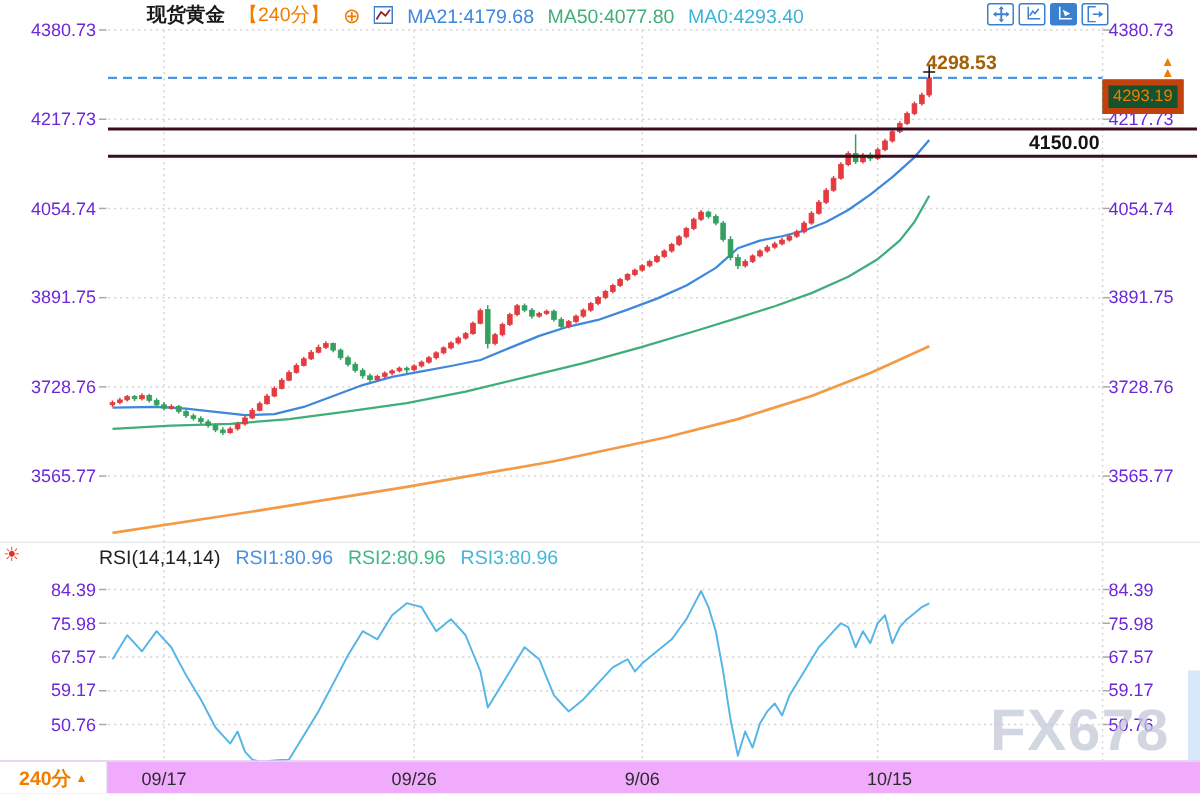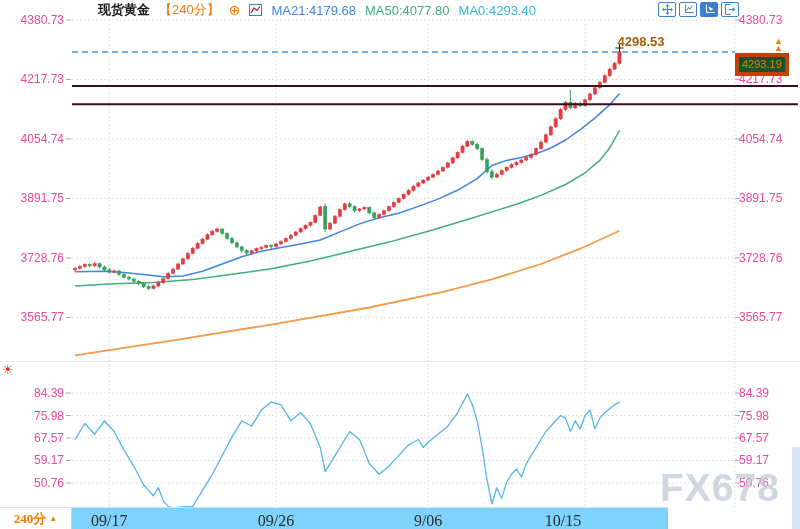--- a/index.html
+++ b/index.html
@@ -5,43 +5,43 @@
   html,body{margin:0;padding:0;background:#fff;font-family:"Liberation Sans","DejaVu Sans",sans-serif;}
   #app{position:relative;width:800px;height:529px;background:#fff;overflow:hidden;}
   #plot{position:absolute;left:0;top:0;z-index:1;}
   .legend{position:absolute;top:1px;left:66px;height:18px;display:flex;align-items:center;gap:9px;
           font-size:13px;white-space:nowrap;z-index:5;color:#222;margin-left:32px;}
   .sym{font-weight:bold;color:#1a1a1a;}
   .toolbar{position:absolute;top:2px;left:658px;display:flex;gap:3px;z-index:6;}
   .tbtn{width:18px;height:15px;border:1px solid #3b7fd0;background:#fff;display:flex;align-items:center;
         justify-content:center;padding:0;border-radius:2px;cursor:pointer;}
   .tbtn.active{background:#3b7fd0;}
-  .axis-label{position:absolute;font-size:12px;color:#ec4899;z-index:4;line-height:14px;}
+  .axis-label{position:absolute;font-size:12px;color:#6d28d9;z-index:4;line-height:14px;}
   .axis-left{left:2px;width:62px;text-align:right;}
   .axis-right{left:739px;width:58px;text-align:left;}
   .lvl-label{position:absolute;left:610px;width:123px;text-align:right;font-size:13px;font-weight:bold;
              color:#141414;z-index:4;line-height:14px;}
   .high-label{position:absolute;left:606px;top:34px;width:70px;text-align:center;font-size:13px;
               font-weight:bold;z-index:5;}
   .price-box{position:absolute;left:735px;top:53px;border:4px solid #c2410c;background:#14532d;
              padding:0 3px;font-size:11px;line-height:15px;z-index:6;}
   .dbl-arrow{position:absolute;left:774px;top:38px;display:flex;flex-direction:column;align-items:center;
              font-size:9px;line-height:6.5px;z-index:6;}
   .rsi-header{position:absolute;top:363px;left:66px;height:16px;display:flex;align-items:center;gap:10px;
               font-size:13px;white-space:nowrap;z-index:5;color:#222;}
   .sun{position:absolute;left:2px;top:362px;font-size:13px;z-index:5;line-height:15px;}
   .watermark{position:absolute;left:660px;top:466px;font-size:39px;font-weight:bold;letter-spacing:1px;
              opacity:0.75;z-index:7;pointer-events:none;}
-  .footer{position:absolute;left:0;top:507px;width:668px;height:22px;border-top:1px solid #d9dde3;
-          background:#7dd3fc;z-index:5;font-family:Liberation Serif, serif;}
+  .footer{position:absolute;left:0;top:507px;width:800px;height:22px;border-top:1px solid #d9dde3;
+          background:#f0abfc;z-index:5;}
   .tf-box{position:absolute;left:0;top:0;width:71px;height:21px;border-right:1px solid #c7d3e2;
           display:flex;align-items:center;justify-content:center;gap:3px;font-size:13px;font-weight:bold;
           cursor:pointer;background:#fff;}
   .tf-arrow{font-size:8px;line-height:8px;}
-  .date-label{position:absolute;top:4px;width:48px;text-align:center;font-size:16px;color:#2b2b2b;}
+  .date-label{position:absolute;top:4px;width:48px;text-align:center;font-size:12px;color:#2b2b2b;}
   .strip{position:absolute;left:792px;top:447px;width:8px;height:82px;background:#d8e7f8;z-index:2;}
 </style>
 </head>
 <body>
 
 <div id="app">
 
   <svg id="plot" width="800" height="529">
       <line x1="0" y1="361.5" x2="800" y2="361.5" stroke="#e7eaef" stroke-width="1"></line>
       <line x1="72" y1="20" x2="735" y2="20" stroke="#d8d8d8" stroke-width="1" stroke-dasharray="1.5 2.5"></line>
@@ -364,35 +364,41 @@
 
   <div class="dbl-arrow" style="color: rgb(240, 124, 0);">
     <span>▲</span>
       <span>▲</span>
   </div>
 
   <div class="price-box" style="color: rgb(240, 124, 0);">4293.19</div>
 
   <span class="sun" style="color: rgb(224, 48, 32);">☀</span>
 
+  <div class="rsi-header">
+    <span>RSI(14,14,14)</span>
+    <span style="color: rgb(74, 143, 224);">RSI1:80.96</span>
+    <span style="color: rgb(65, 184, 131);">RSI2:80.96</span>
+    <span style="color: rgb(69, 184, 216);">RSI3:80.96</span>
+  </div>
 
   <div class="watermark" style="color: rgb(194, 201, 216);">FX678</div>
 
   <div class="strip"></div>
 
   <div class="footer">
     <div class="tf-box" style="color: rgb(240, 124, 0);">
       <span>240分</span>
       <span class="tf-arrow">▲</span>
     </div>
     <div id="dates">
         <div class="date-label" style="left: 85.335px;">09/17</div>
         <div class="date-label" style="left: 252.105px;">09/26</div>
         <div class="date-label" style="left: 404.16px;">9/06</div>
-        <div class="date-label" style="left: 539px;">10/15</div>
+        <div class="date-label" style="left: 569px;">10/15</div>
       </div>
   </div>
 
 <div class="axis-label axis-left" style="top: 13px;">4380.73</div>
     <div class="axis-label axis-right" style="top: 13px;">4380.73</div>
     <div class="axis-label axis-left" style="top: 72.4829px;">4217.73</div>
     <div class="axis-label axis-right" style="top: 72.4829px;">4217.73</div>
     <div class="axis-label axis-left" style="top: 131.962px;">4054.74</div>
     <div class="axis-label axis-right" style="top: 131.962px;">4054.74</div>
     <div class="axis-label axis-left" style="top: 191.441px;">3891.75</div>
@@ -404,13 +410,14 @@
     <div class="axis-label axis-left" style="top: 386px;">84.39</div>
     <div class="axis-label axis-right" style="top: 386px;">84.39</div>
     <div class="axis-label axis-left" style="top: 408.507px;">75.98</div>
     <div class="axis-label axis-right" style="top: 408.507px;">75.98</div>
     <div class="axis-label axis-left" style="top: 431.013px;">67.57</div>
     <div class="axis-label axis-right" style="top: 431.013px;">67.57</div>
     <div class="axis-label axis-left" style="top: 453.493px;">59.17</div>
     <div class="axis-label axis-right" style="top: 453.493px;">59.17</div>
     <div class="axis-label axis-left" style="top: 476px;">50.76</div>
     <div class="axis-label axis-right" style="top: 476px;">50.76</div>
+    <div class="lvl-label" style="top: 88.1993px;">4150.00</div>
   </div>
 
 </body></html>

